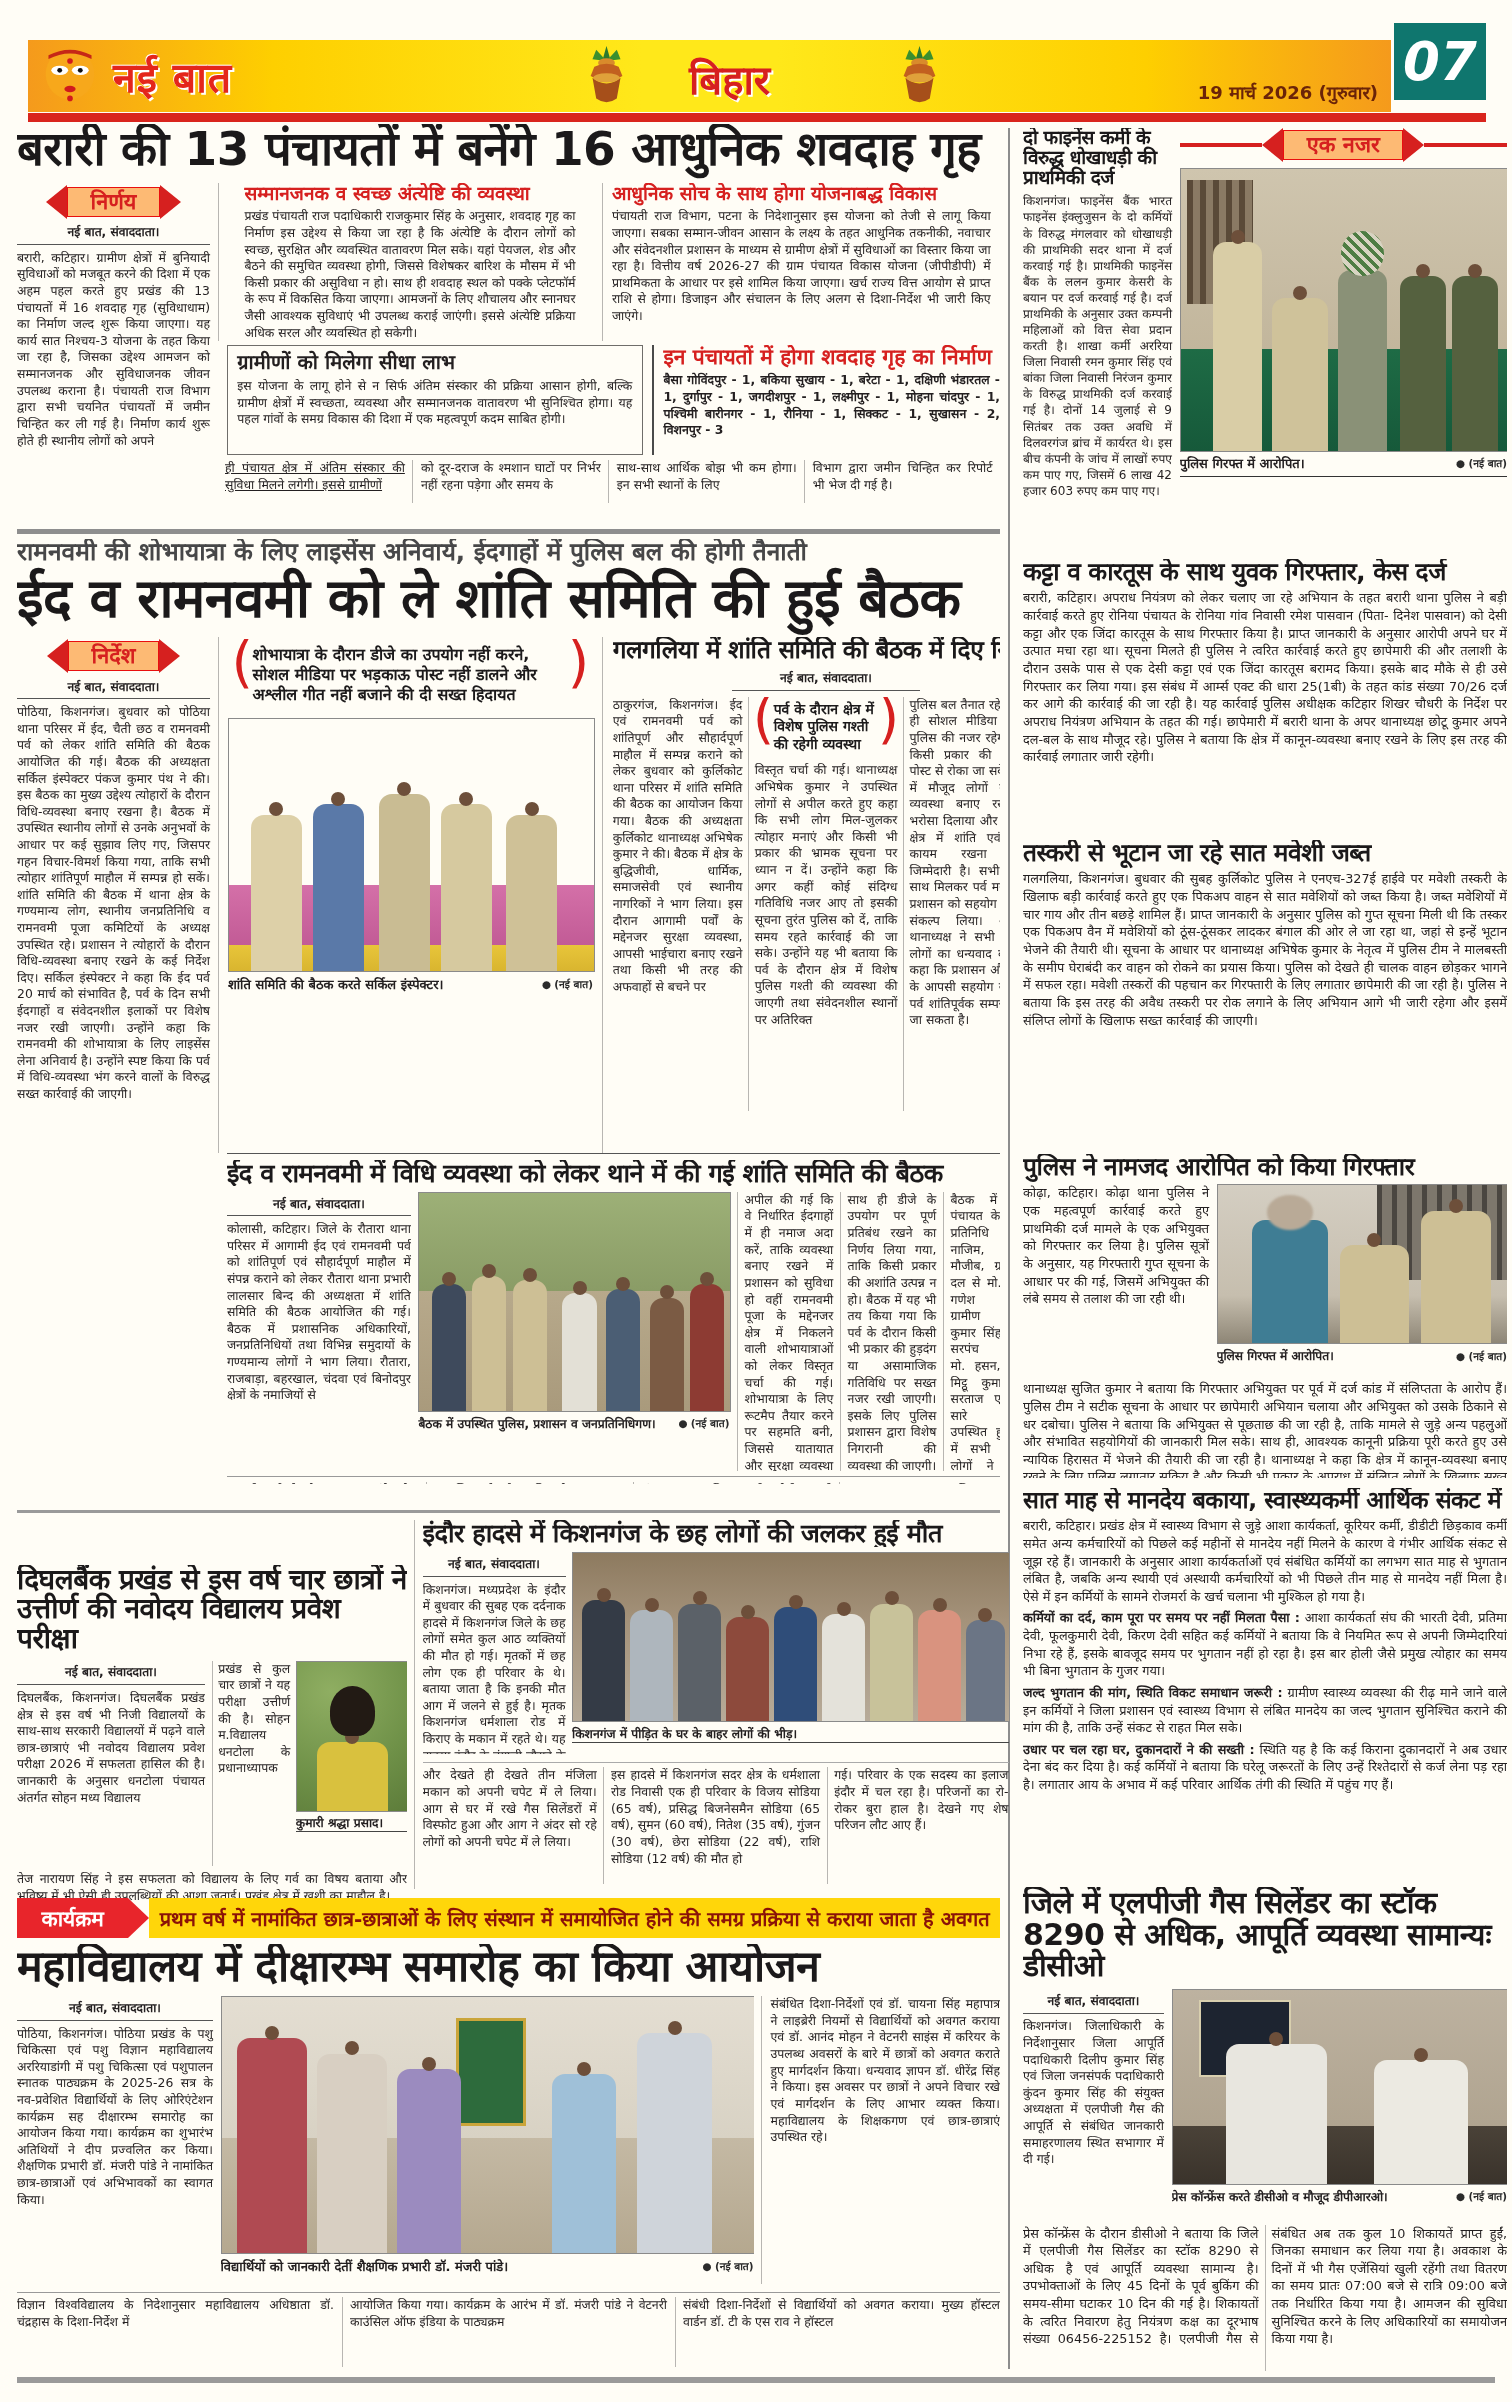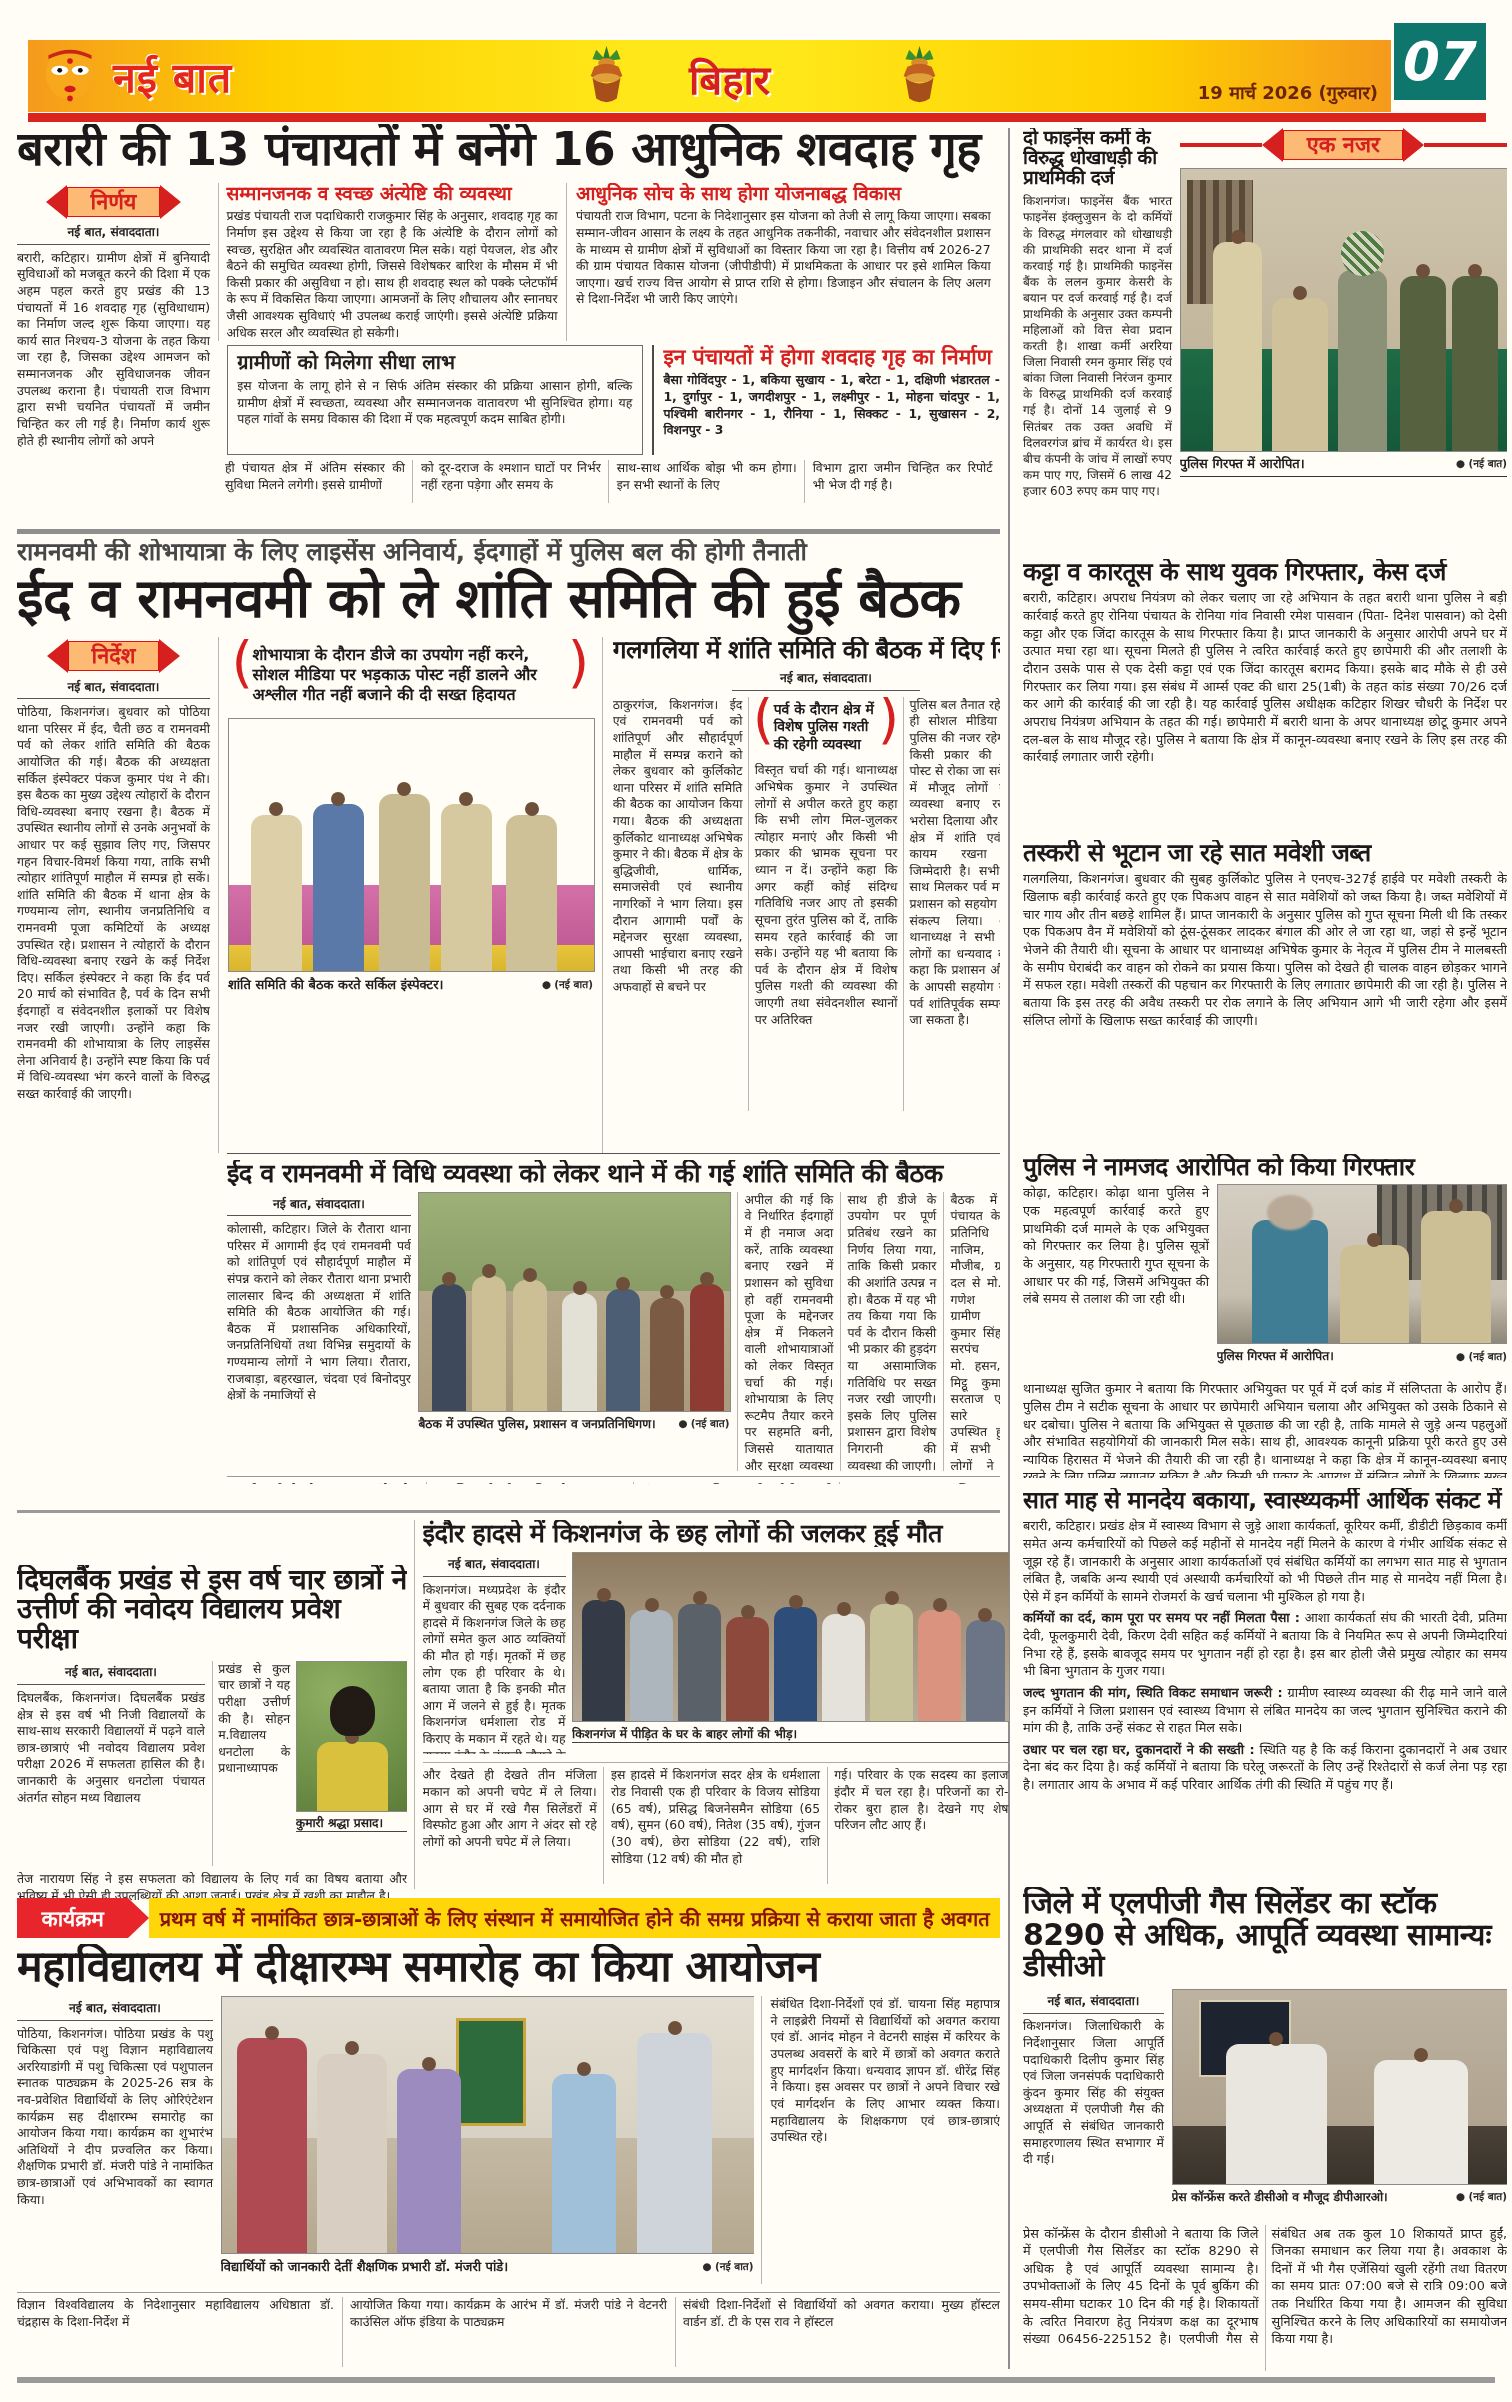--- a/index.html
+++ b/index.html
@@ -100,41 +100,41 @@
         <div class="ribbon" style="margin:1.9px 0 1.9px 0;">
           <span class="rib-arrow l"></span>
           <span class="rib-core">निर्णय</span>
           <span class="rib-arrow r"></span>
         </div>
         <div class="byline">नई बात, संवाददाता।</div>
         <div class="body">बरारी, कटिहार। ग्रामीण क्षेत्रों में बुनियादी सुविधाओं को मजबूत करने की दिशा में एक अहम पहल करते हुए प्रखंड की 13 पंचायतों में 16 शवदाह गृह (सुविधाधाम) का निर्माण जल्द शुरू किया जाएगा। यह कार्य सात निश्चय-3 योजना के तहत किया जा रहा है, जिसका उद्देश्य आमजन को सम्मानजनक और सुविधाजनक जीवन उपलब्ध कराना है। पंचायती राज विभाग द्वारा सभी चयनित पंचायतों में जमीन चिन्हित कर ली गई है। निर्माण कार्य शुरू होते ही स्थानीय लोगों को अपने</div>
       </div>
       <div style="flex:1;display:flex;flex-direction:column;">
         <div style="display:flex;height:158px;">
-          <div class="clip col-rule" style="width:331px;flex:none;padding:0 8px;">
+          <div class="clip col-rule" style="width:331px;flex:none;padding:0 26px;">
             <div class="subhead red">सम्मानजनक व स्वच्छ अंत्येष्टि की व्यवस्था</div>
             <div class="body">प्रखंड पंचायती राज पदाधिकारी राजकुमार सिंह के अनुसार, शवदाह गृह का निर्माण इस उद्देश्य से किया जा रहा है कि अंत्येष्टि के दौरान लोगों को स्वच्छ, सुरक्षित और व्यवस्थित वातावरण मिल सके। यहां पेयजल, शेड और बैठने की समुचित व्यवस्था होगी, जिससे विशेषकर बारिश के मौसम में भी किसी प्रकार की असुविधा न हो। साथ ही शवदाह स्थल को पक्के प्लेटफॉर्म के रूप में विकसित किया जाएगा। आमजनों के लिए शौचालय और स्नानघर जैसी आवश्यक सुविधाएं भी उपलब्ध कराई जाएंगी। इससे अंत्येष्टि प्रक्रिया अधिक सरल और व्यवस्थित हो सकेगी।</div>
           </div>
           <div class="clip col-rule" style="flex:1;padding:0 9.4px;">
             <div class="subhead red">आधुनिक सोच के साथ होगा योजनाबद्ध विकास</div>
             <div class="body">पंचायती राज विभाग, पटना के निदेशानुसार इस योजना को तेजी से लागू किया जाएगा। सबका सम्मान-जीवन आसान के लक्ष्य के तहत आधुनिक तकनीकी, नवाचार और संवेदनशील प्रशासन के माध्यम से ग्रामीण क्षेत्रों में सुविधाओं का विस्तार किया जा रहा है। वित्तीय वर्ष 2026-27 की ग्राम पंचायत विकास योजना (जीपीडीपी) में प्राथमिकता के आधार पर इसे शामिल किया जाएगा। खर्च राज्य वित्त आयोग से प्राप्त राशि से होगा। डिजाइन और संचालन के लिए अलग से दिशा-निर्देश भी जारी किए जाएंगे।</div>
           </div>
         </div>
         <div style="display:flex;height:111px;margin-top:3.8px;">
           <div class="clip boxed" style="width:395px;flex:none;margin-left:9.4px;">
             <div class="subhead" style="font-size:20px;">ग्रामीणों को मिलेगा सीधा लाभ</div>
             <div class="body">इस योजना के लागू होने से न सिर्फ अंतिम संस्कार की प्रक्रिया आसान होगी, बल्कि ग्रामीण क्षेत्रों में स्वच्छता, व्यवस्था और सम्मानजनक वातावरण भी सुनिश्चित होगा। यह पहल गांवों के समग्र विकास की दिशा में एक महत्वपूर्ण कदम साबित होगी।</div>
           </div>
           <div class="clip" style="flex:1;margin-left:9.4px;border-left:2.8px solid #4a4a4a;padding-left:9.4px;">
             <div class="subhead red" style="font-size:21px;">इन पंचायतों में होगा शवदाह गृह का निर्माण</div>
             <div class="body" style="font-weight:600;">बैसा गोविंदपुर - 1, बकिया सुखाय - 1, बरेटा - 1, दक्षिणी भंडारतल - 1, दुर्गापुर - 1, जगदीशपुर - 1, लक्ष्मीपुर - 1, मोहना चांदपुर - 1, पश्चिमी बारीनगर - 1, रौनिया - 1, सिक्कट - 1, सुखासन - 2, विशनपुर - 3</div>
           </div>
         </div>
         <div style="display:flex;height:43px;margin-top:5.6px;">
-          <div class="clip body" style="flex:1;padding:0 7.5px;">ही पंचायत क्षेत्र में अंतिम संस्कार की सुविधा मिलने लगेगी। इससे ग्रामीणों</div>
+          <div class="clip body" style="flex:1;padding:0 7.5px;text-decoration:underline;">ही पंचायत क्षेत्र में अंतिम संस्कार की सुविधा मिलने लगेगी। इससे ग्रामीणों</div>
           <div class="clip body col-rule" style="flex:1;padding:0 7.5px;">को दूर-दराज के श्मशान घाटों पर निर्भर नहीं रहना पड़ेगा और समय के</div>
           <div class="clip body col-rule" style="flex:1;padding:0 7.5px;">साथ-साथ आर्थिक बोझ भी कम होगा। इन सभी स्थानों के लिए</div>
           <div class="clip body col-rule" style="flex:1;padding:0 7.5px;">विभाग द्वारा जमीन चिन्हित कर रिपोर्ट भी भेज दी गई है।</div>
         </div>
       </div>
     </div>
   </div>
   <div class="abs" style="left:17px;top:529px;width:983px;height:4.7px;background:#8e8e8e;"></div>
 
   <div class="abs clip" style="left:17px;top:539px;width:983px;height:968px;">

